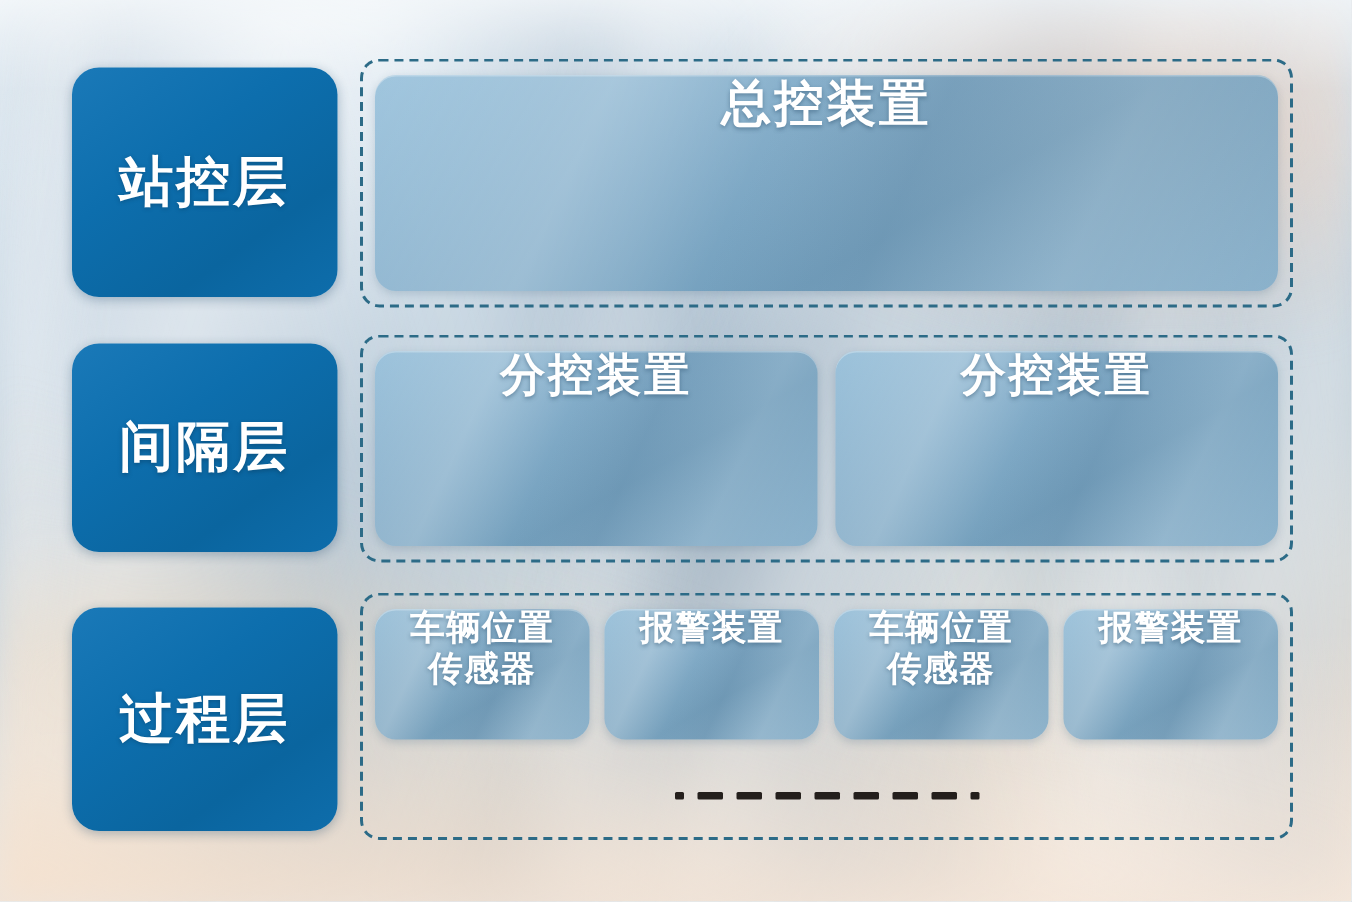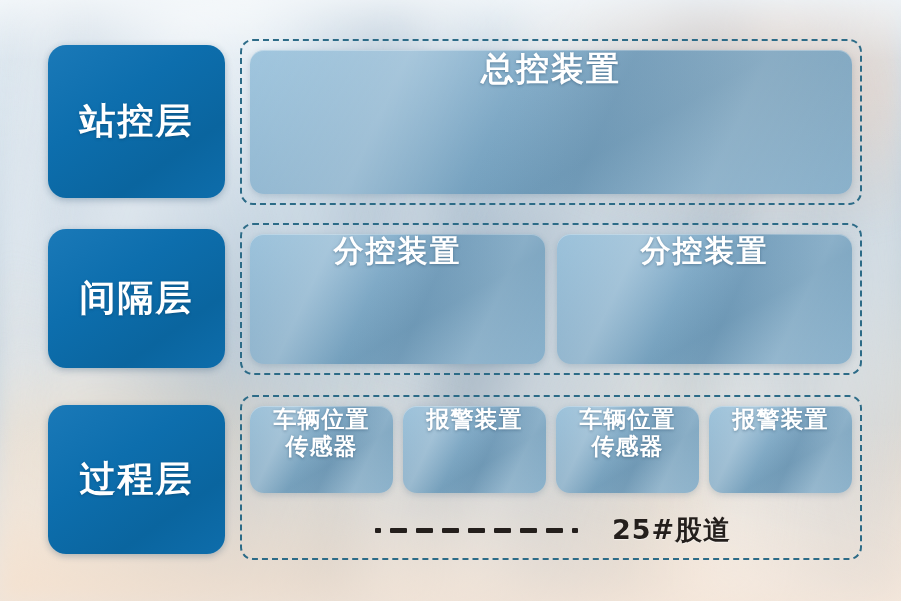--- a/index.html
+++ b/index.html
@@ -340,21 +340,20 @@
                 <i class="tip"></i>
                 <i></i>
                 <i></i>
                 <i></i>
                 <i></i>
                 <i></i>
                 <i></i>
                 <i></i>
                 <i class="tip"></i>
               </span>
-            <span class="track-label">25#股道</span>
           </div>
 
         </div>
       </div>
     </div>
 
   </div>
 </div>
 
 </body></html>

